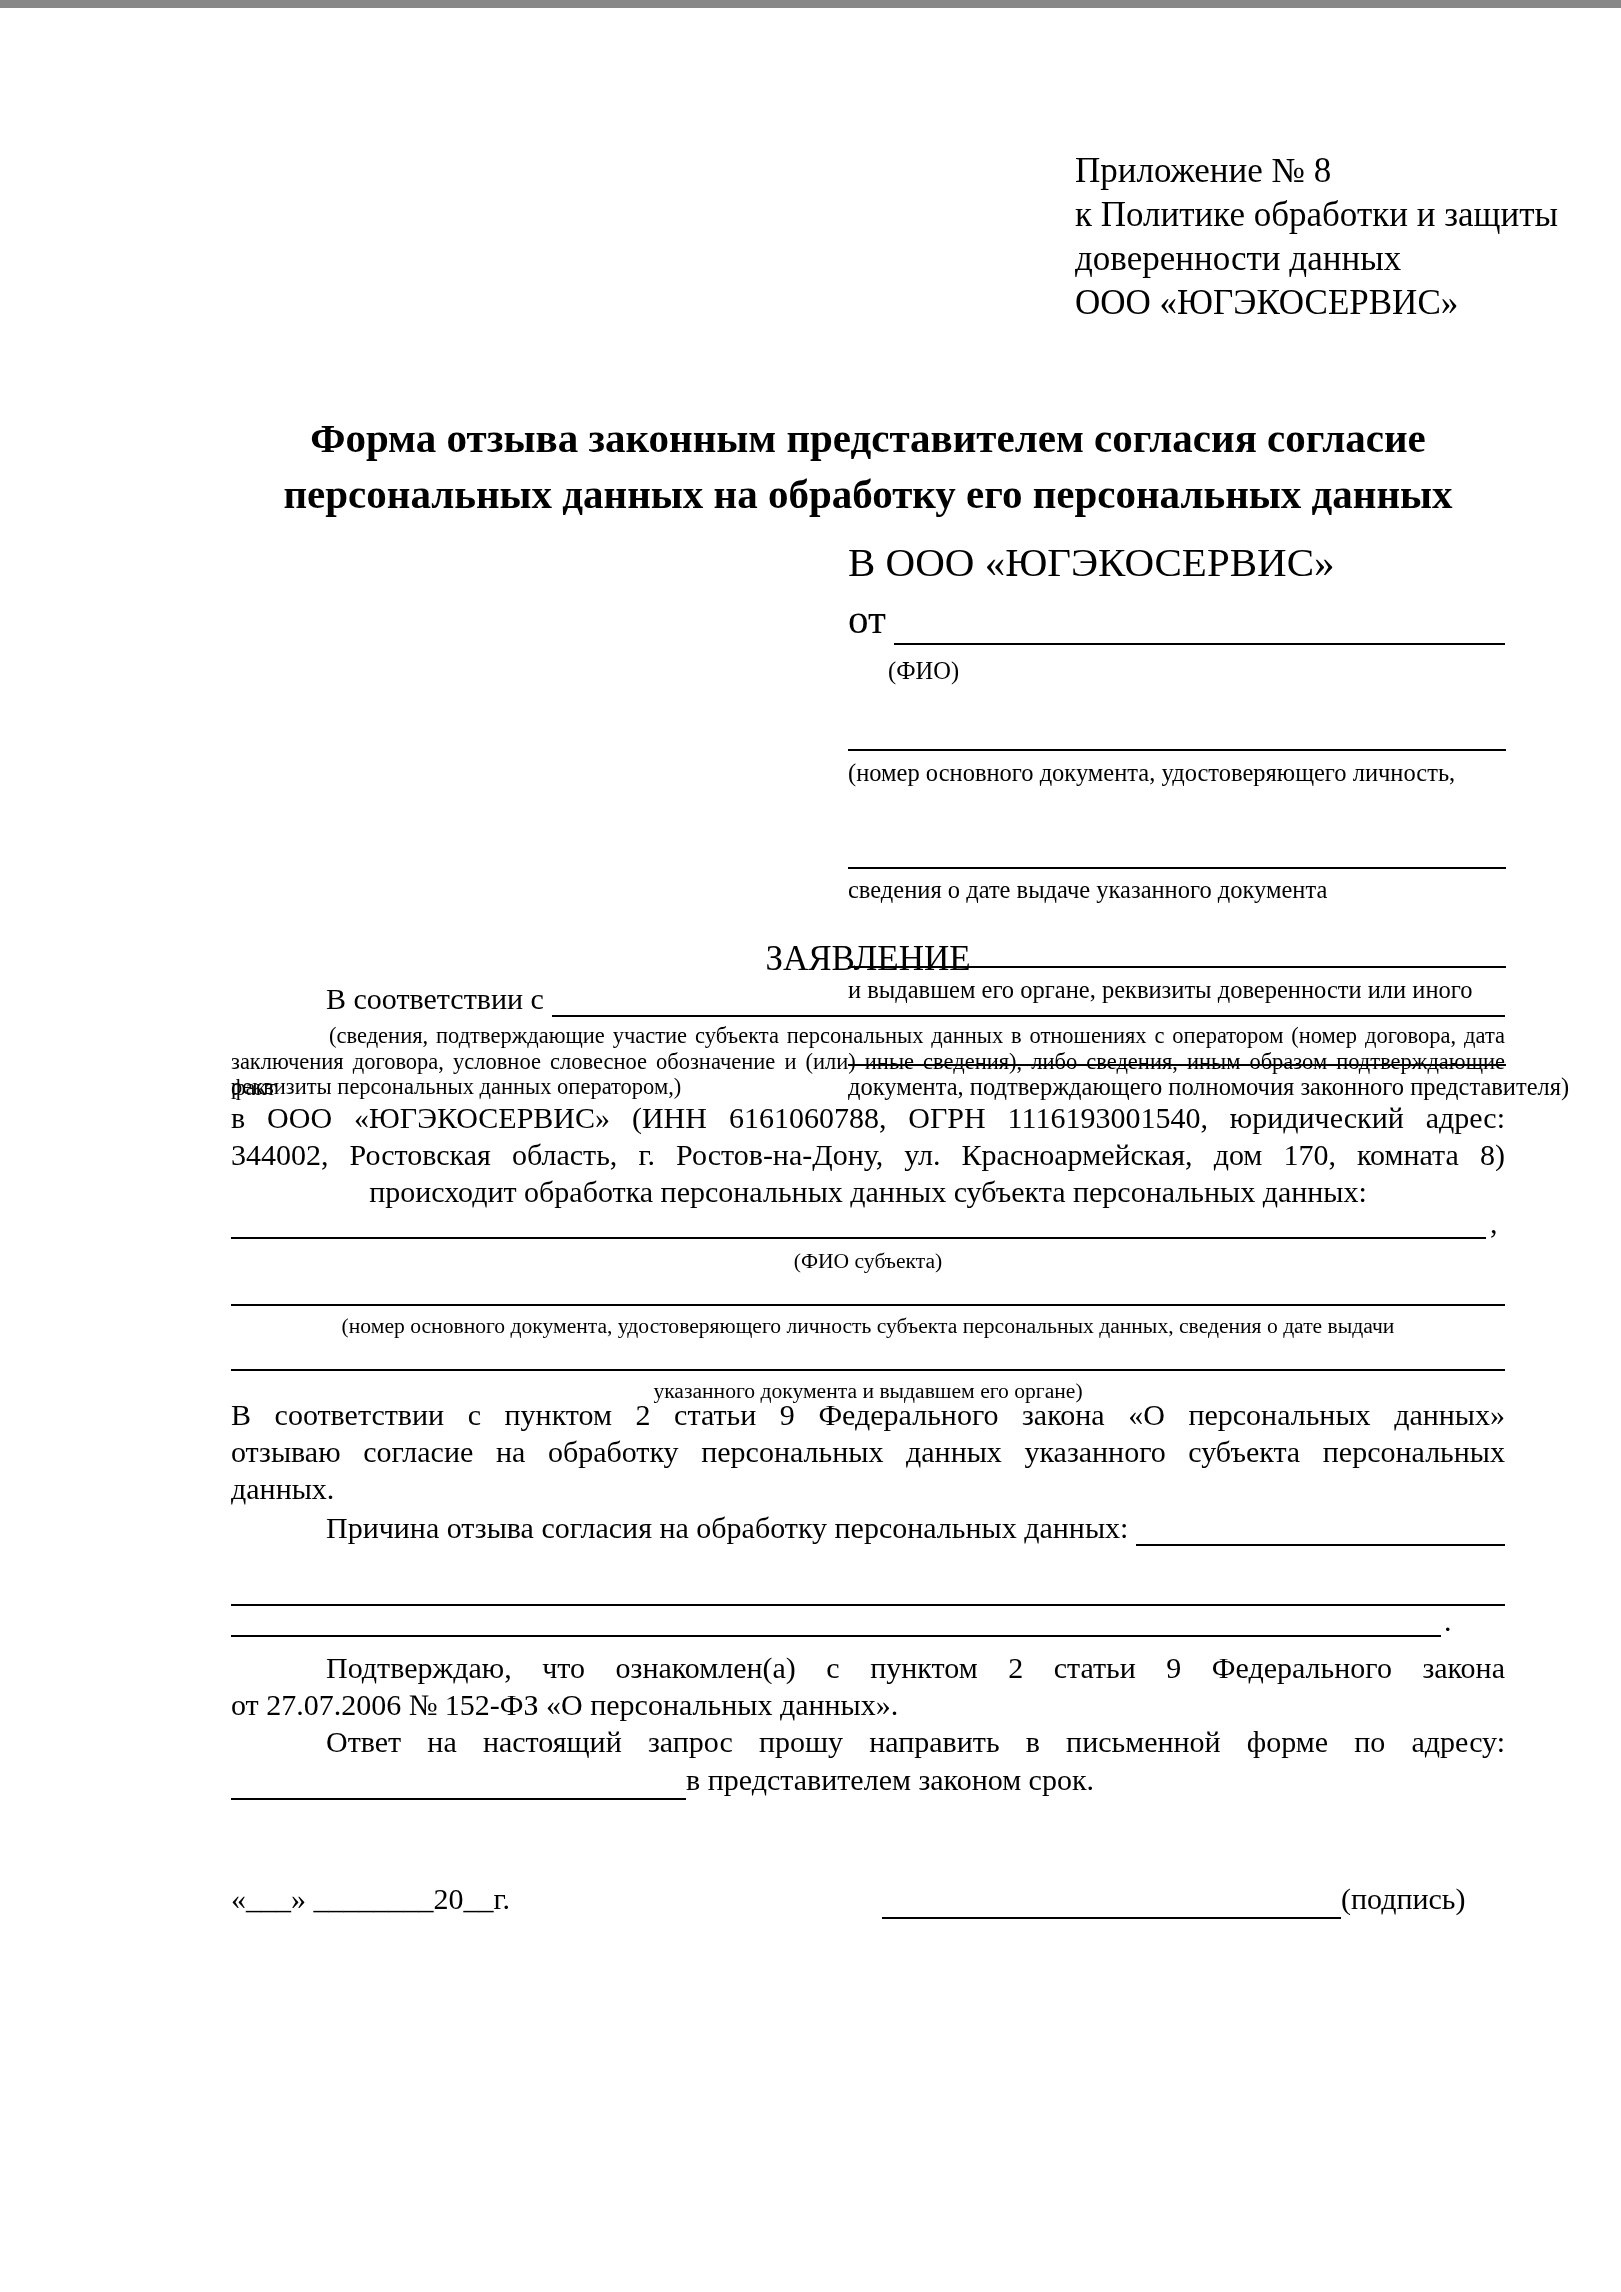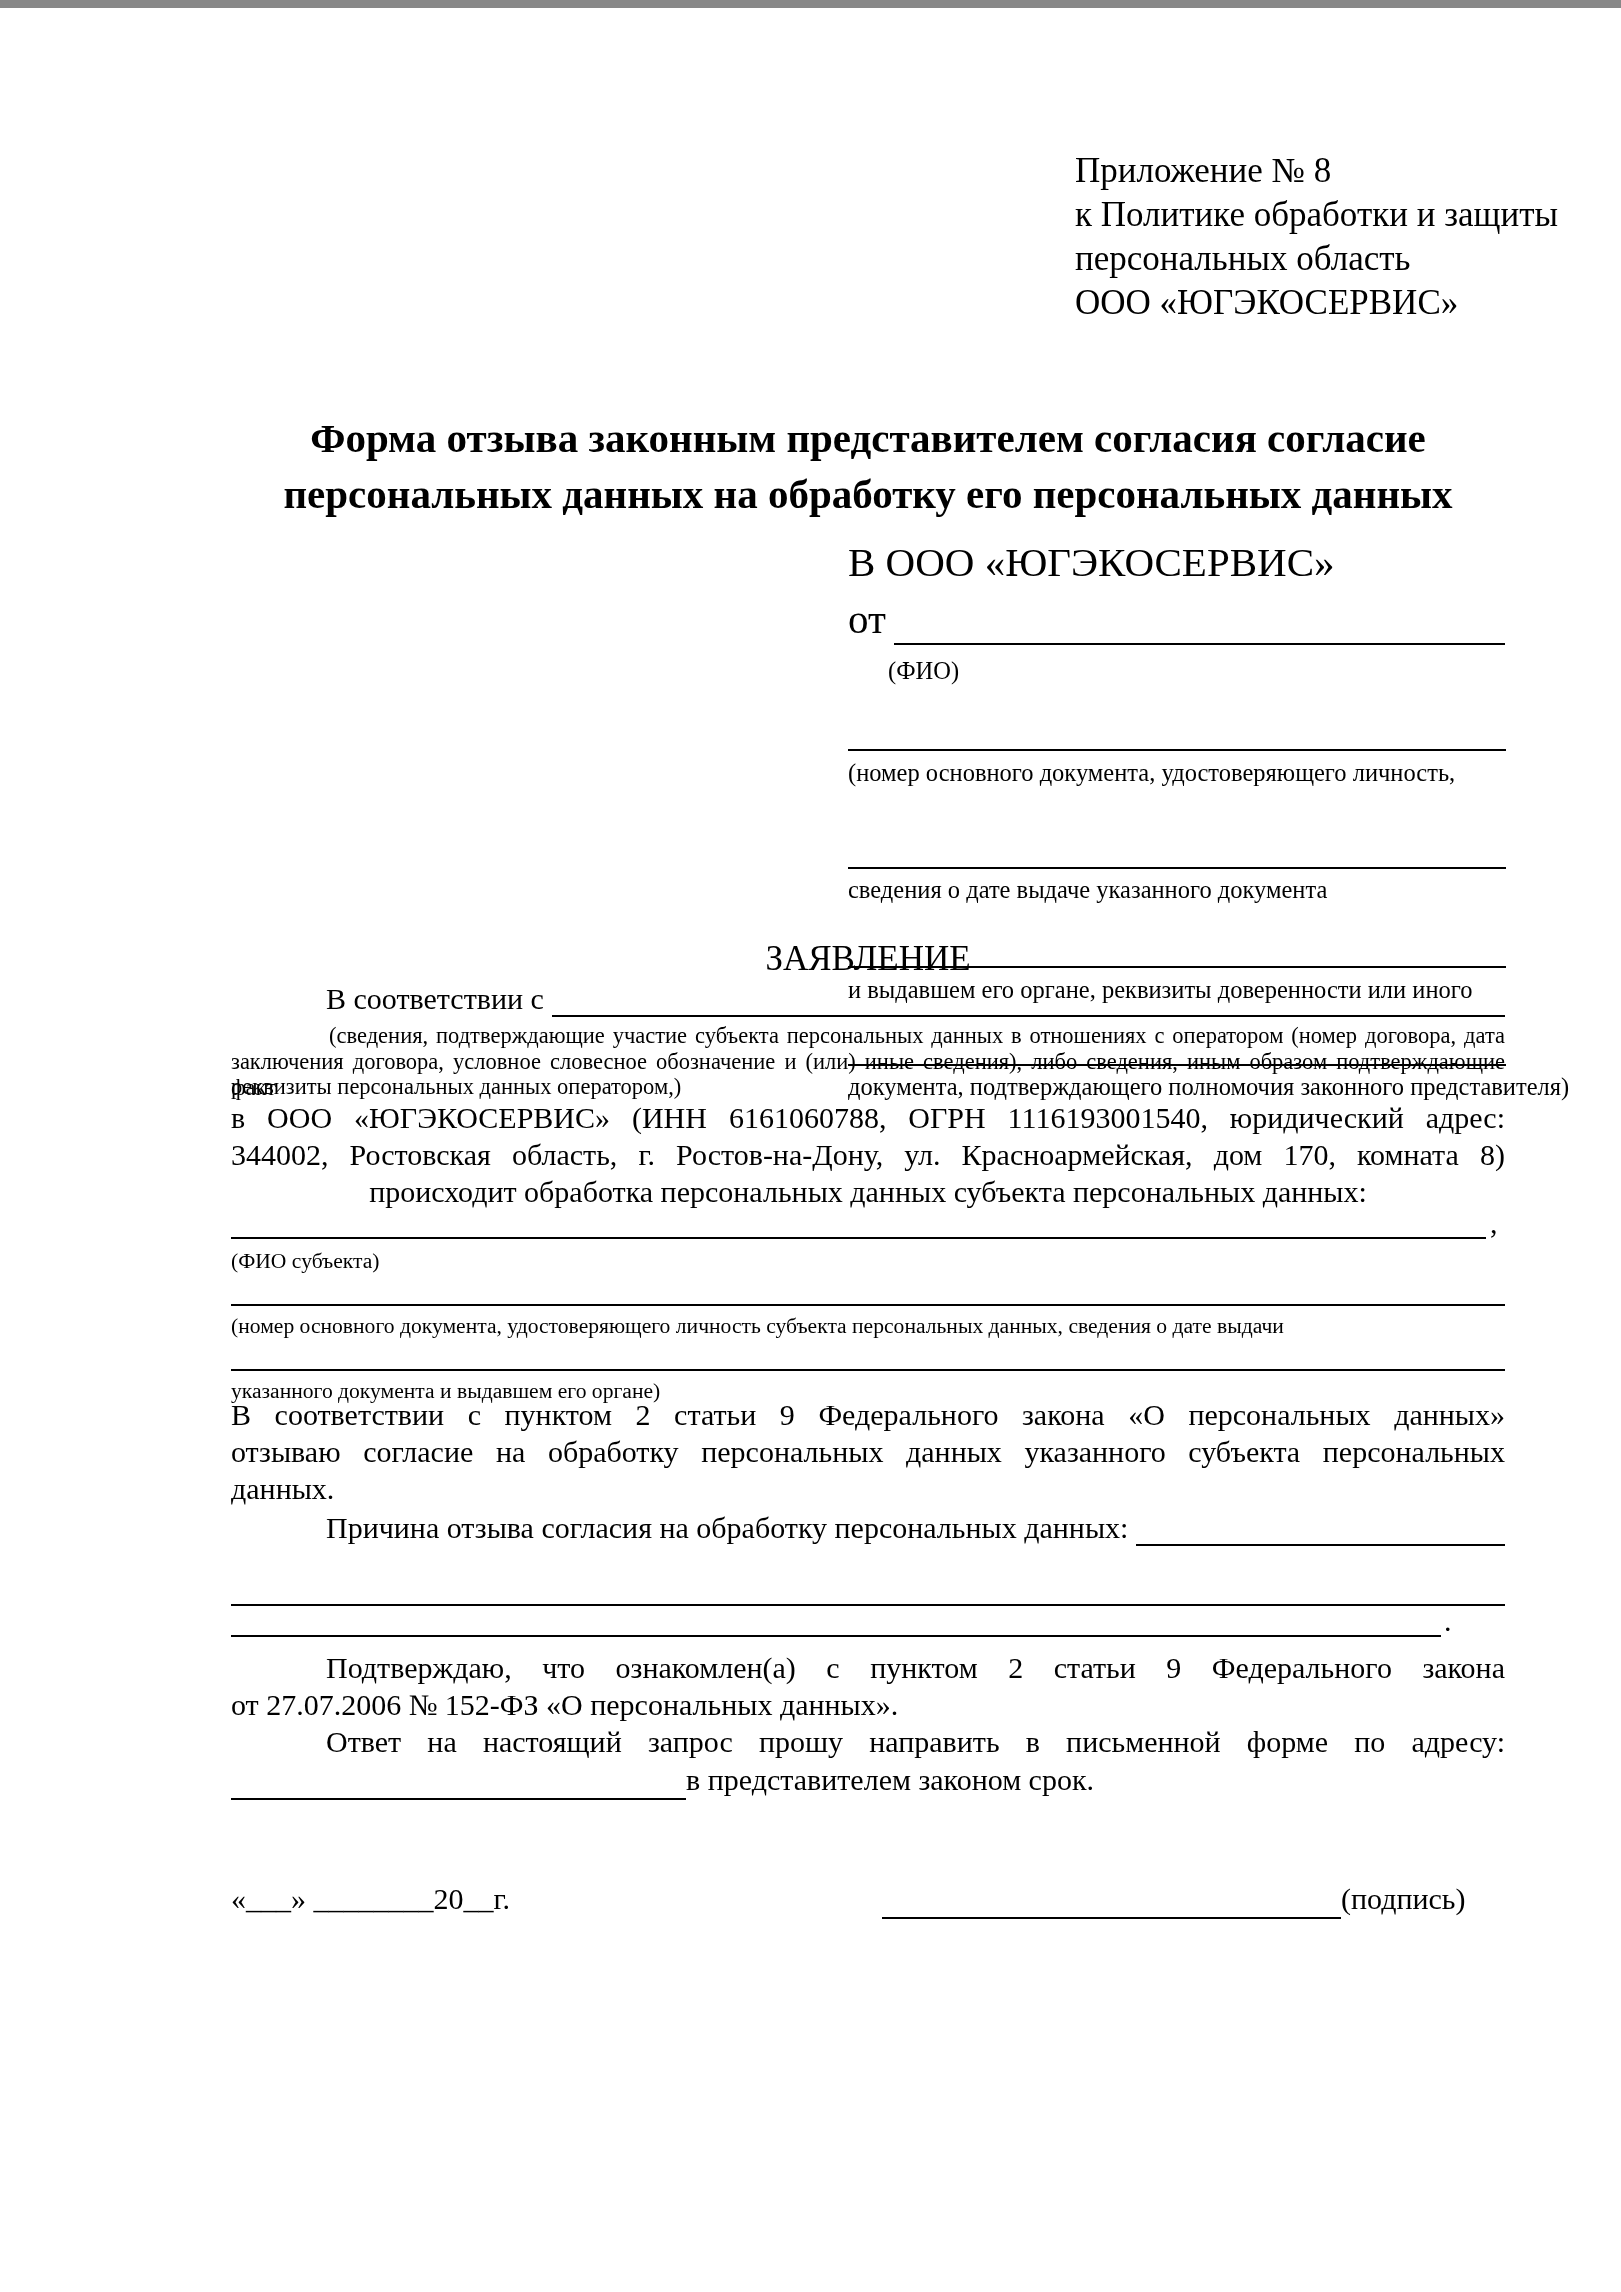--- a/index.html
+++ b/index.html
@@ -17,32 +17,32 @@
   .row .pre { white-space:nowrap; margin-right:7.8px; }
   .fill { flex:1 1 auto; border-bottom:2.9px solid #000; }
   
   .hdr-text   { font-size:35px; line-height:44px; }
   .title-text { font-size:41px; line-height:56px; font-weight:bold; text-align:center; }
   .addr-text  { font-size:41px; line-height:51px; }
   .heading-text { font-size:35px; line-height:43px; text-align:center; }
   .body-text  { font-size:30px; line-height:37px; }
   .small-text { font-size:22.5px; line-height:25.5px; }
   .label-text { font-size:24.5px; line-height:27.4px; white-space:nowrap; }
-  .label-sm   { font-size:21.6px; line-height:24.5px; white-space:nowrap; }
+  .label-sm   { font-size:21.6px; line-height:24.5px; text-align:center; white-space:nowrap; }
   .jline { text-align:justify; text-align-last:justify; overflow:hidden; white-space:normal; }
 </style>
 </head>
 <body>
 
 <div class="page">
 
   <div class="abs hdr-text" style="left:1075px; top:141px;">
     <div>Приложение № 8</div>
     <div>к Политике обработки и защиты</div>
-    <div>персональных область</div>
+    <div>доверенности данных</div>
     <div>ООО «ЮГЭКОСЕРВИС»</div>
   </div>
 
   <div class="abs title-text" style="left:231px; width:1274px; top:402px;">
     <div>Форма отзыва законным представителем согласия согласие</div>
     <div>персональных данных на обработку его персональных данных</div>
   </div>
 
   <div class="abs addr-text" style="left:848px; top:529px;">В ООО «ЮГЭКОСЕРВИС»</div>
 

